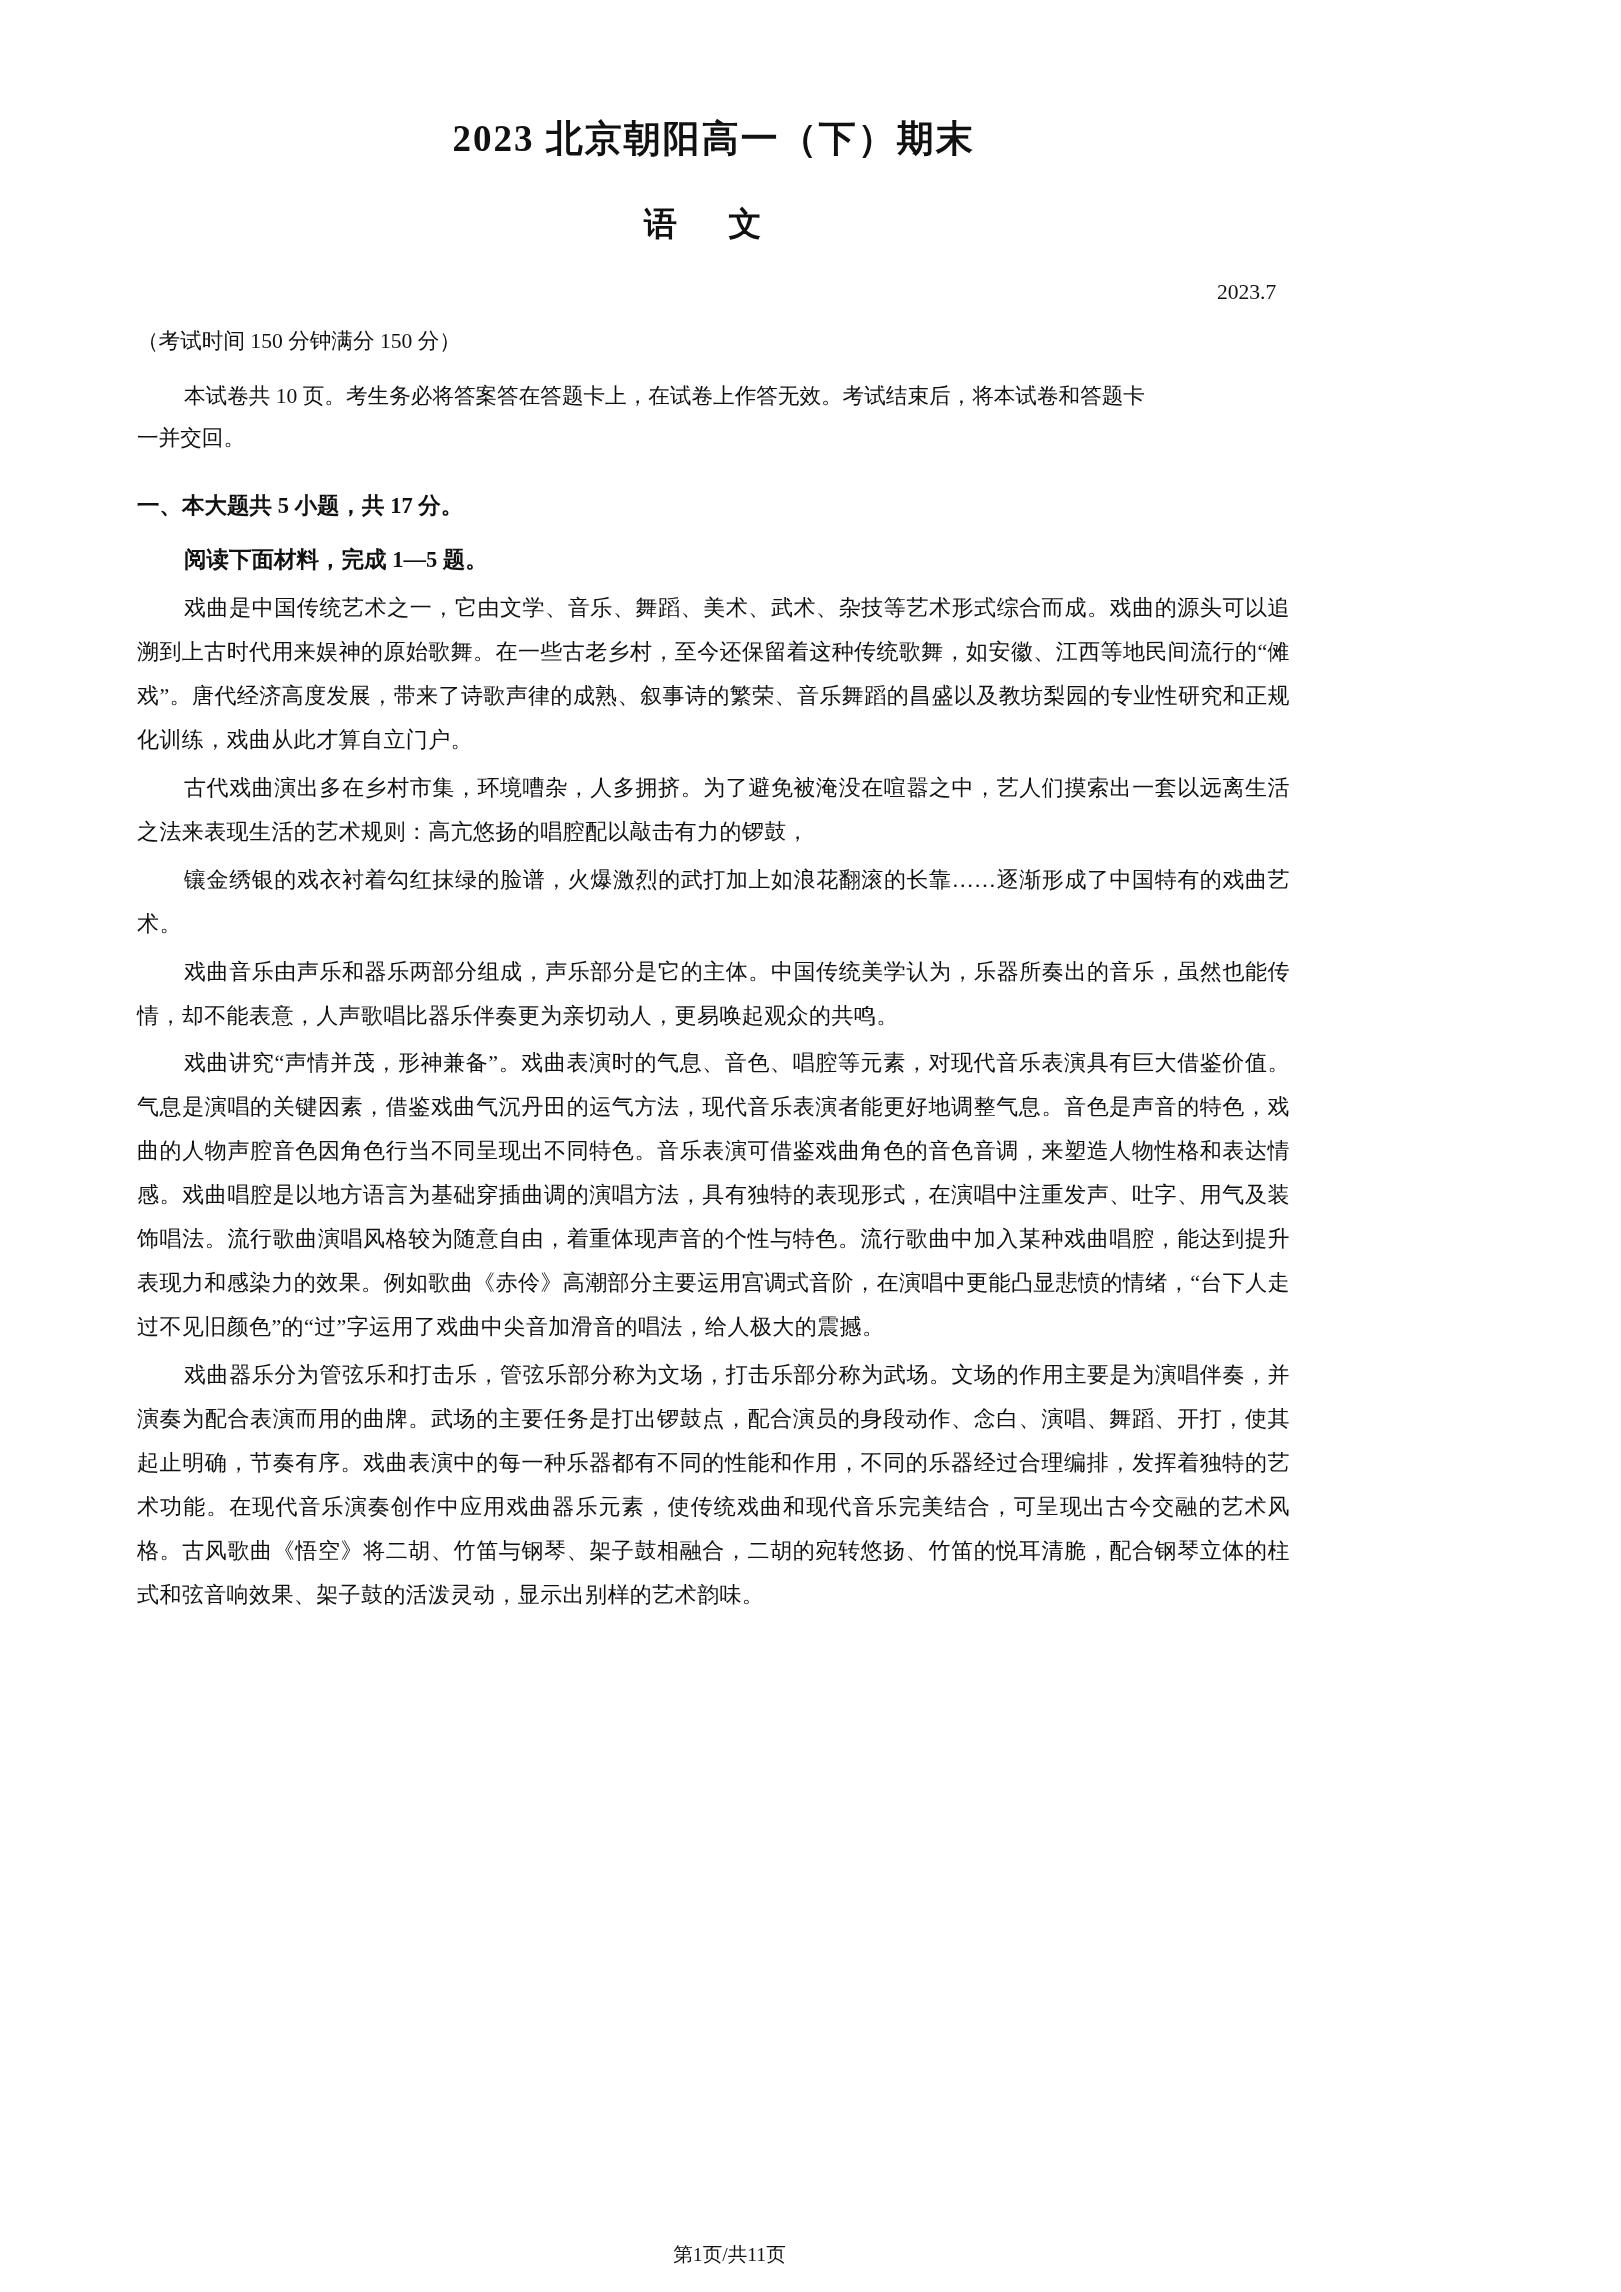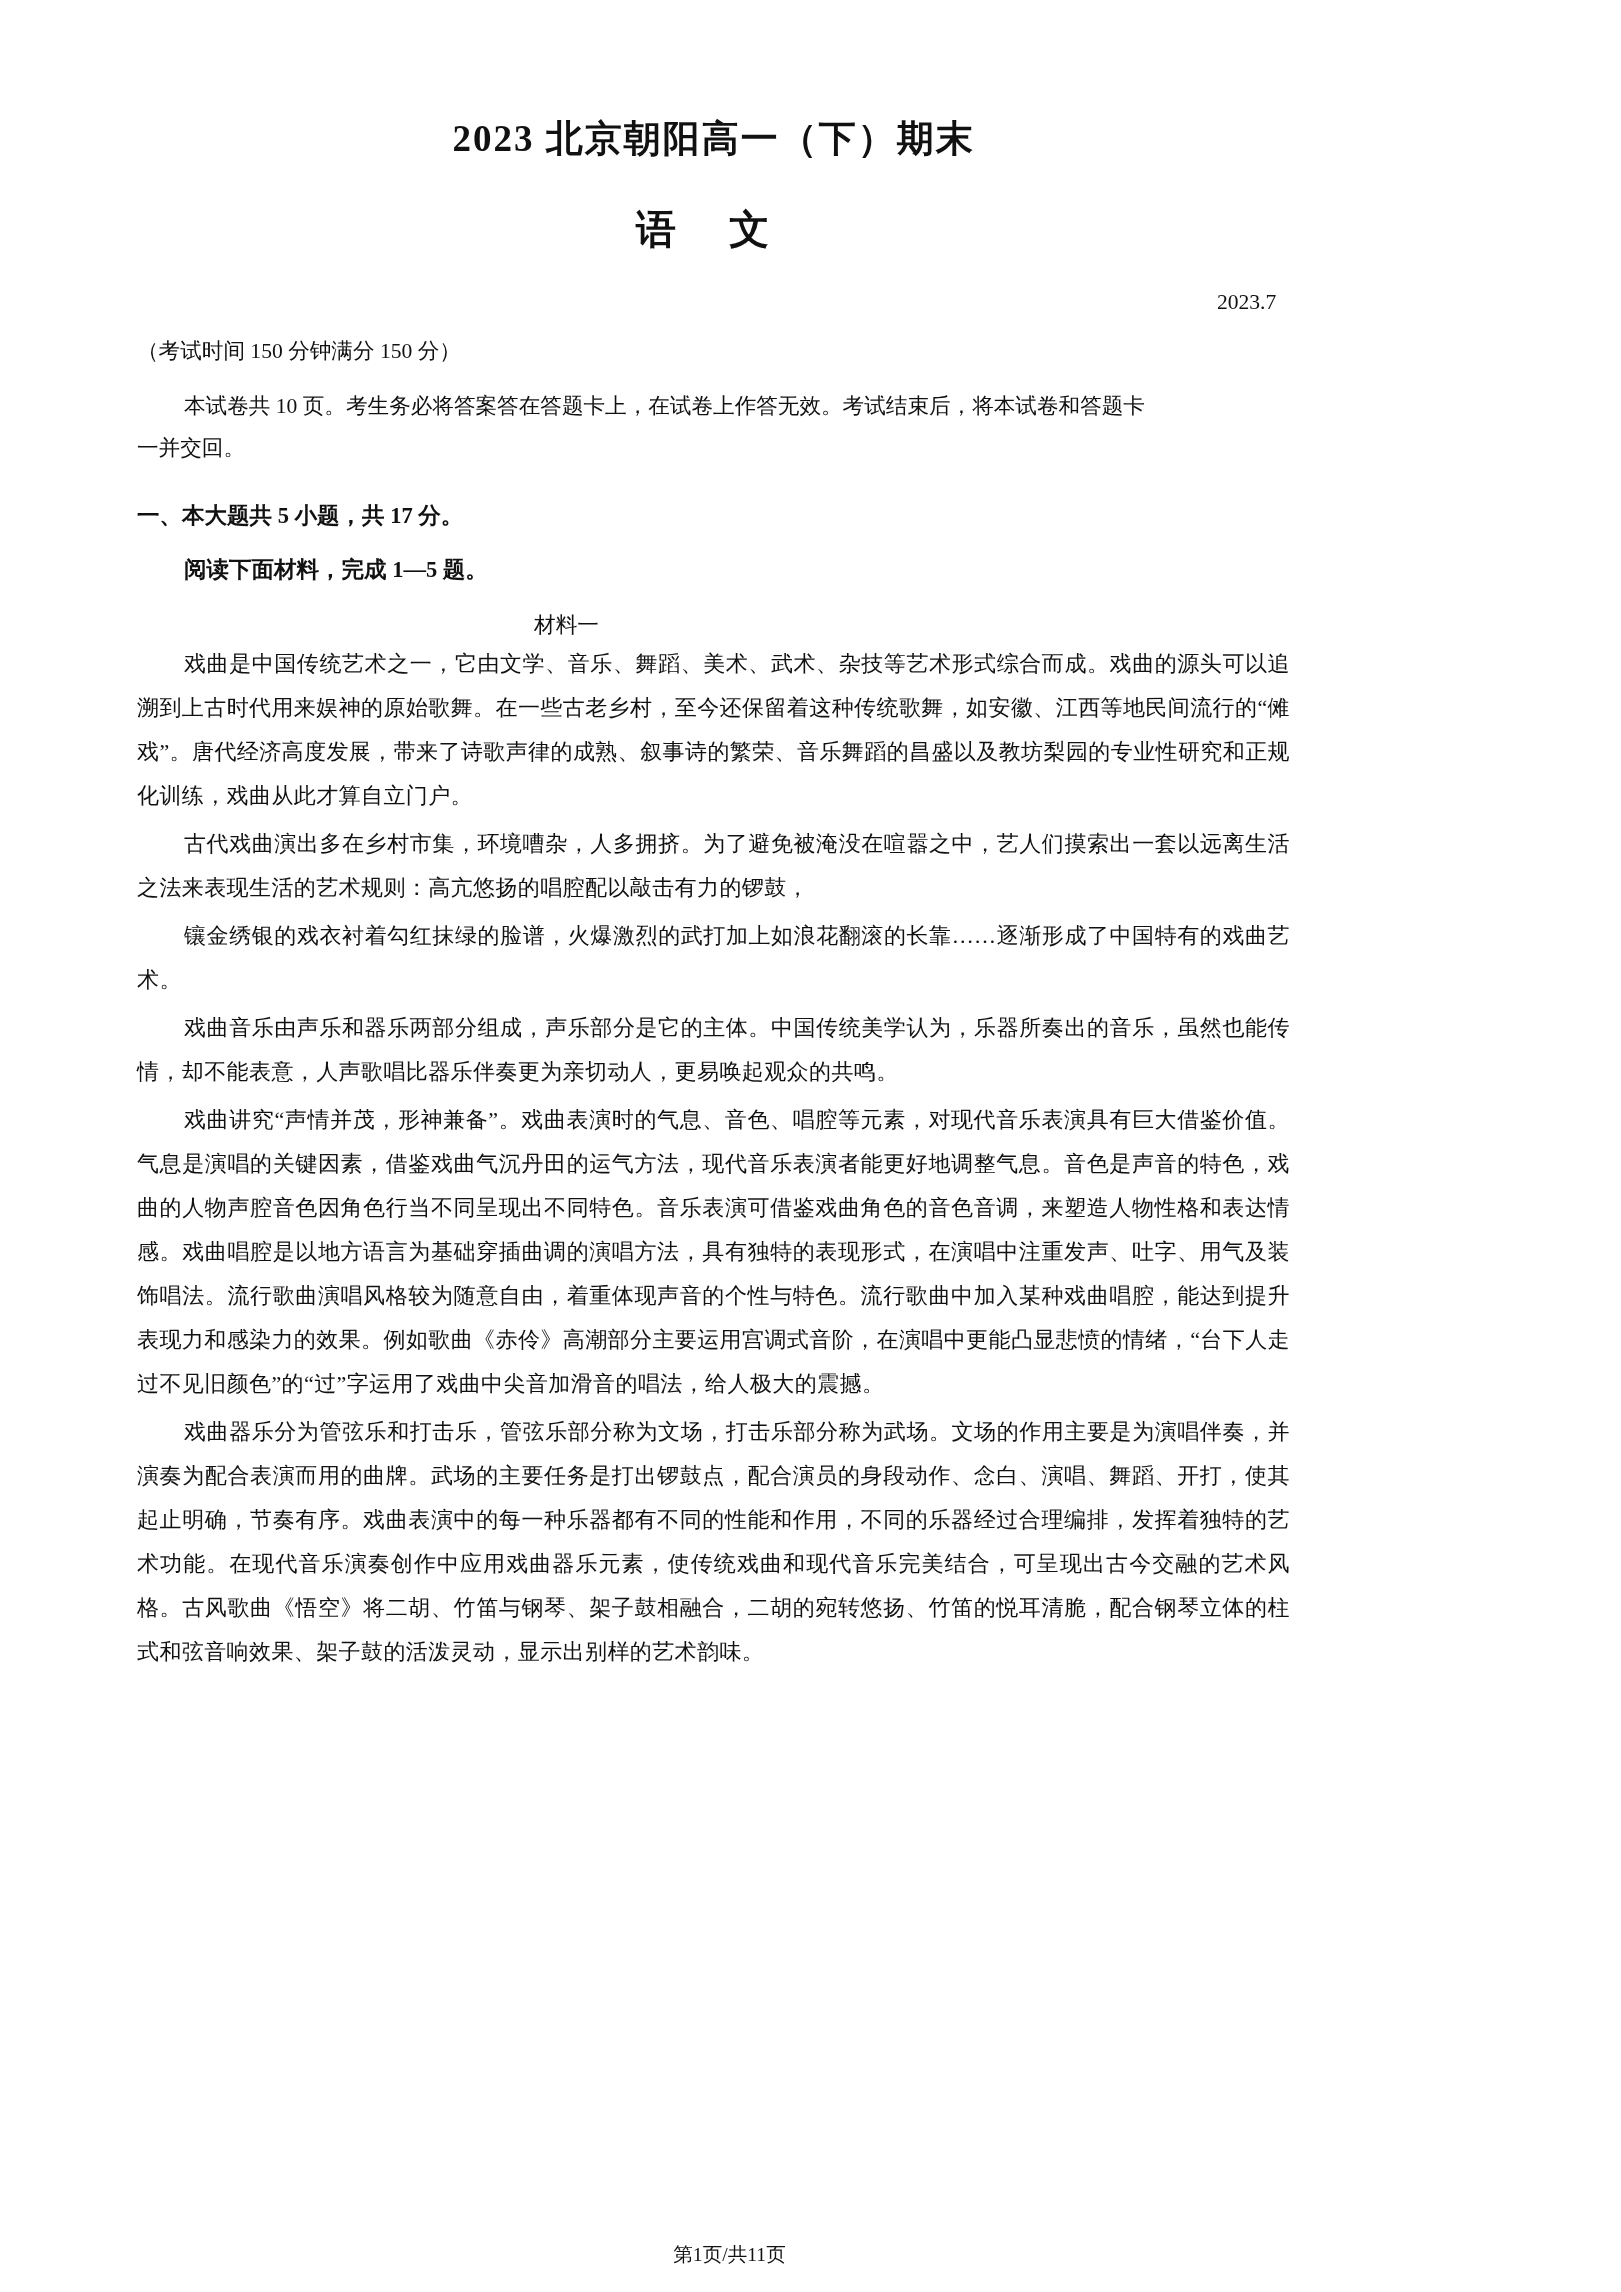--- a/index.html
+++ b/index.html
@@ -24,21 +24,21 @@
   .doc-title {
     text-align: center;
     font-size: 37px;
     font-weight: bold;
     letter-spacing: 2px;
     margin: 44px 0 0 0;
     line-height: 1.4;
   }
   .doc-subtitle {
     text-align: center;
-    font-size: 40px;
+    font-size: 33px;
     font-weight: bold;
     letter-spacing: 21.6px;
     margin: 37px 0 0 0;
   }
   .date-line {
     text-align: right;
     font-size: 21.6px;
     margin: 33px 0 0 0;
     padding-right: 13.7px;
   }
@@ -113,21 +113,20 @@
 
   <div class="notice">
     <span class="indent">本试卷共 10 页。考生务必将答案答在答题卡上，在试卷上作答无效。考试结束后，将本试卷和答题卡</span><br>
     <span>一并交回。</span>
   </div>
 
   <div class="section-head">一、本大题共 5 小题，共 17 分。</div>
 
   <div class="instruction">阅读下面材料，完成 1—5 题。</div>
 
-  <div class="material-label">材料一</div>
 
   <p class="body-text">戏曲是中国传统艺术之一，它由文学、音乐、舞蹈、美术、武术、杂技等艺术形式综合而成。戏曲的源头可以追溯到上古时代用来娱神的原始歌舞。在一些古老乡村，至今还保留着这种传统歌舞，如安徽、江西等地民间流行的“傩戏”。唐代经济高度发展，带来了诗歌声律的成熟、叙事诗的繁荣、音乐舞蹈的昌盛以及教坊梨园的专业性研究和正规化训练，戏曲从此才算自立门户。</p>
   <p class="body-text">古代戏曲演出多在乡村市集，环境嘈杂，人多拥挤。为了避免被淹没在喧嚣之中，艺人们摸索出一套以远离生活之法来表现生活的艺术规则：高亢悠扬的唱腔配以敲击有力的锣鼓，</p>
   <p class="body-text">镶金绣银的戏衣衬着勾红抹绿的脸谱，火爆激烈的武打加上如浪花翻滚的长靠……逐渐形成了中国特有的戏曲艺术。</p>
   <p class="body-text">戏曲音乐由声乐和器乐两部分组成，声乐部分是它的主体。中国传统美学认为，乐器所奏出的音乐，虽然也能传情，却不能表意，人声歌唱比器乐伴奏更为亲切动人，更易唤起观众的共鸣。</p>
   <p class="body-text">戏曲讲究“声情并茂，形神兼备”。戏曲表演时的气息、音色、唱腔等元素，对现代音乐表演具有巨大借鉴价值。气息是演唱的关键因素，借鉴戏曲气沉丹田的运气方法，现代音乐表演者能更好地调整气息。音色是声音的特色，戏曲的人物声腔音色因角色行当不同呈现出不同特色。音乐表演可借鉴戏曲角色的音色音调，来塑造人物性格和表达情感。戏曲唱腔是以地方语言为基础穿插曲调的演唱方法，具有独特的表现形式，在演唱中注重发声、吐字、用气及装饰唱法。流行歌曲演唱风格较为随意自由，着重体现声音的个性与特色。流行歌曲中加入某种戏曲唱腔，能达到提升表现力和感染力的效果。例如歌曲《赤伶》高潮部分主要运用宫调式音阶，在演唱中更能凸显悲愤的情绪，“台下人走过不见旧颜色”的“过”字运用了戏曲中尖音加滑音的唱法，给人极大的震撼。</p>
   <p class="body-text">戏曲器乐分为管弦乐和打击乐，管弦乐部分称为文场，打击乐部分称为武场。文场的作用主要是为演唱伴奏，并演奏为配合表演而用的曲牌。武场的主要任务是打出锣鼓点，配合演员的身段动作、念白、演唱、舞蹈、开打，使其起止明确，节奏有序。戏曲表演中的每一种乐器都有不同的性能和作用，不同的乐器经过合理编排，发挥着独特的艺术功能。在现代音乐演奏创作中应用戏曲器乐元素，使传统戏曲和现代音乐完美结合，可呈现出古今交融的艺术风格。古风歌曲《悟空》将二胡、竹笛与钢琴、架子鼓相融合，二胡的宛转悠扬、竹笛的悦耳清脆，配合钢琴立体的柱式和弦音响效果、架子鼓的活泼灵动，显示出别样的艺术韵味。</p>
 
   <div class="footer">第1页/共11页</div>
 

